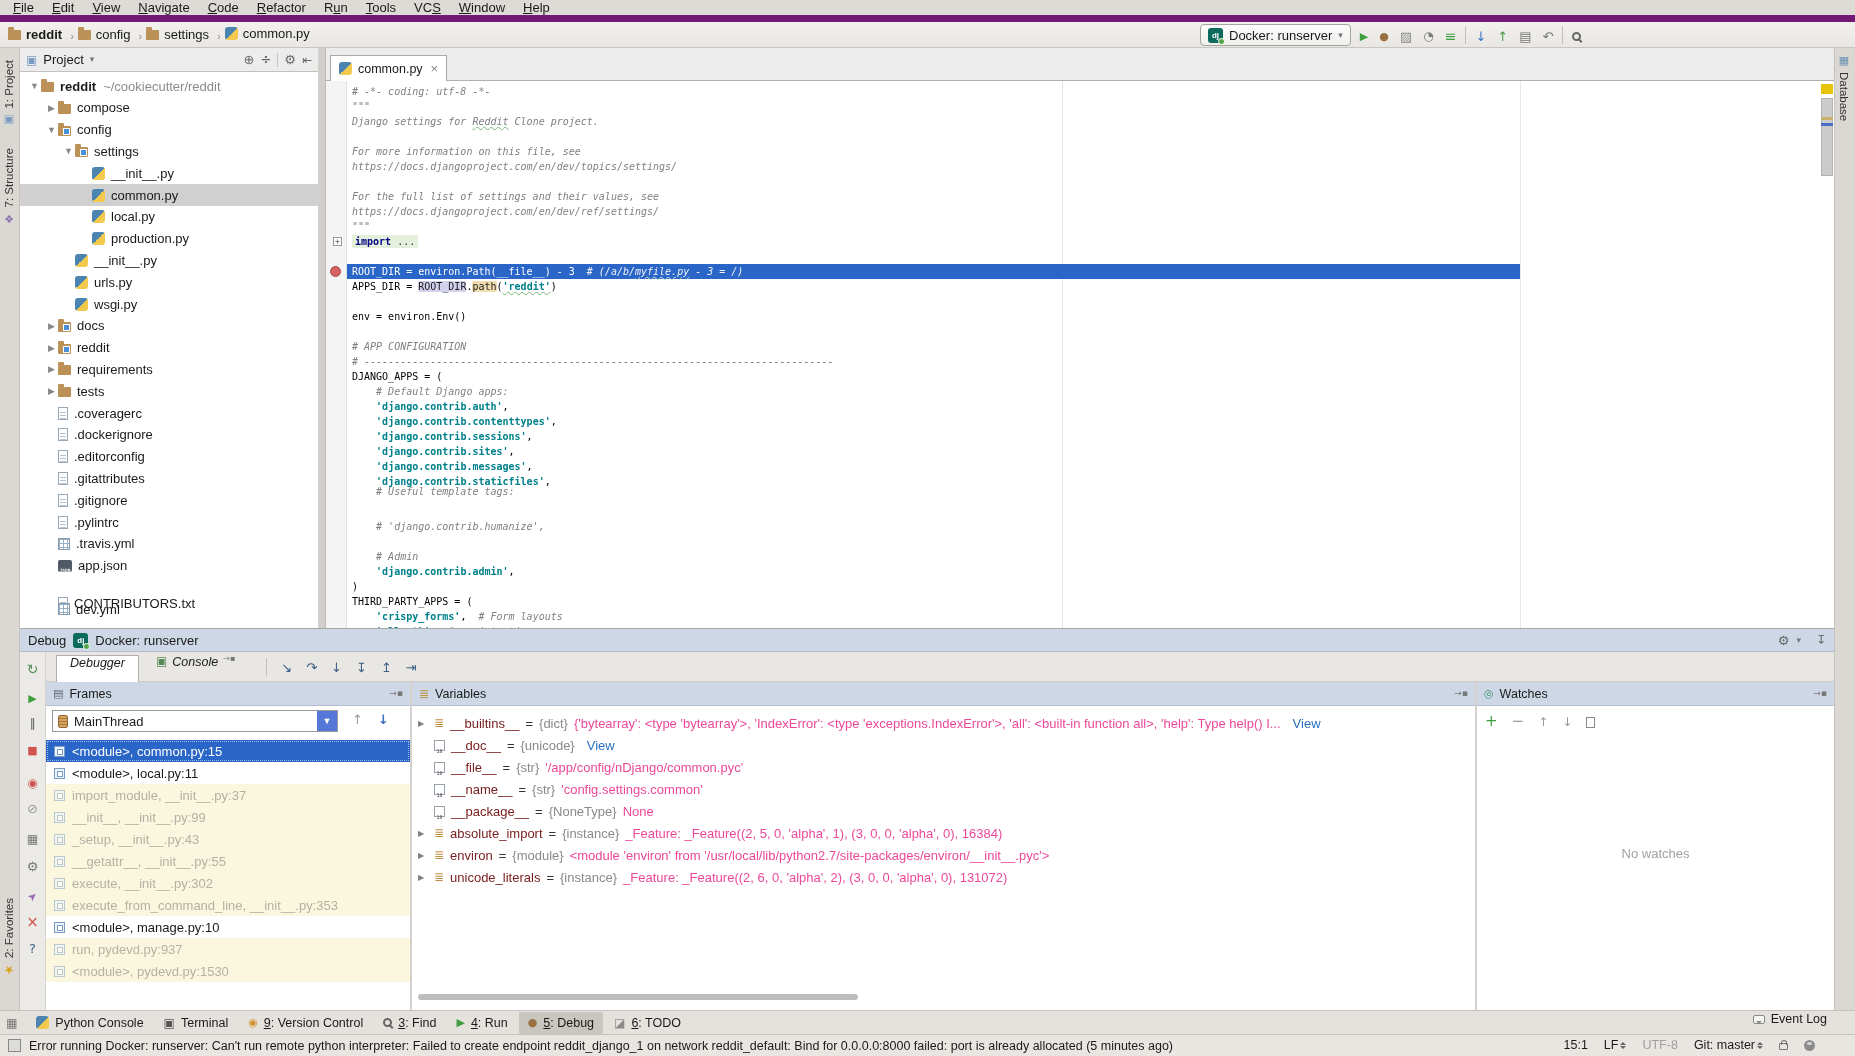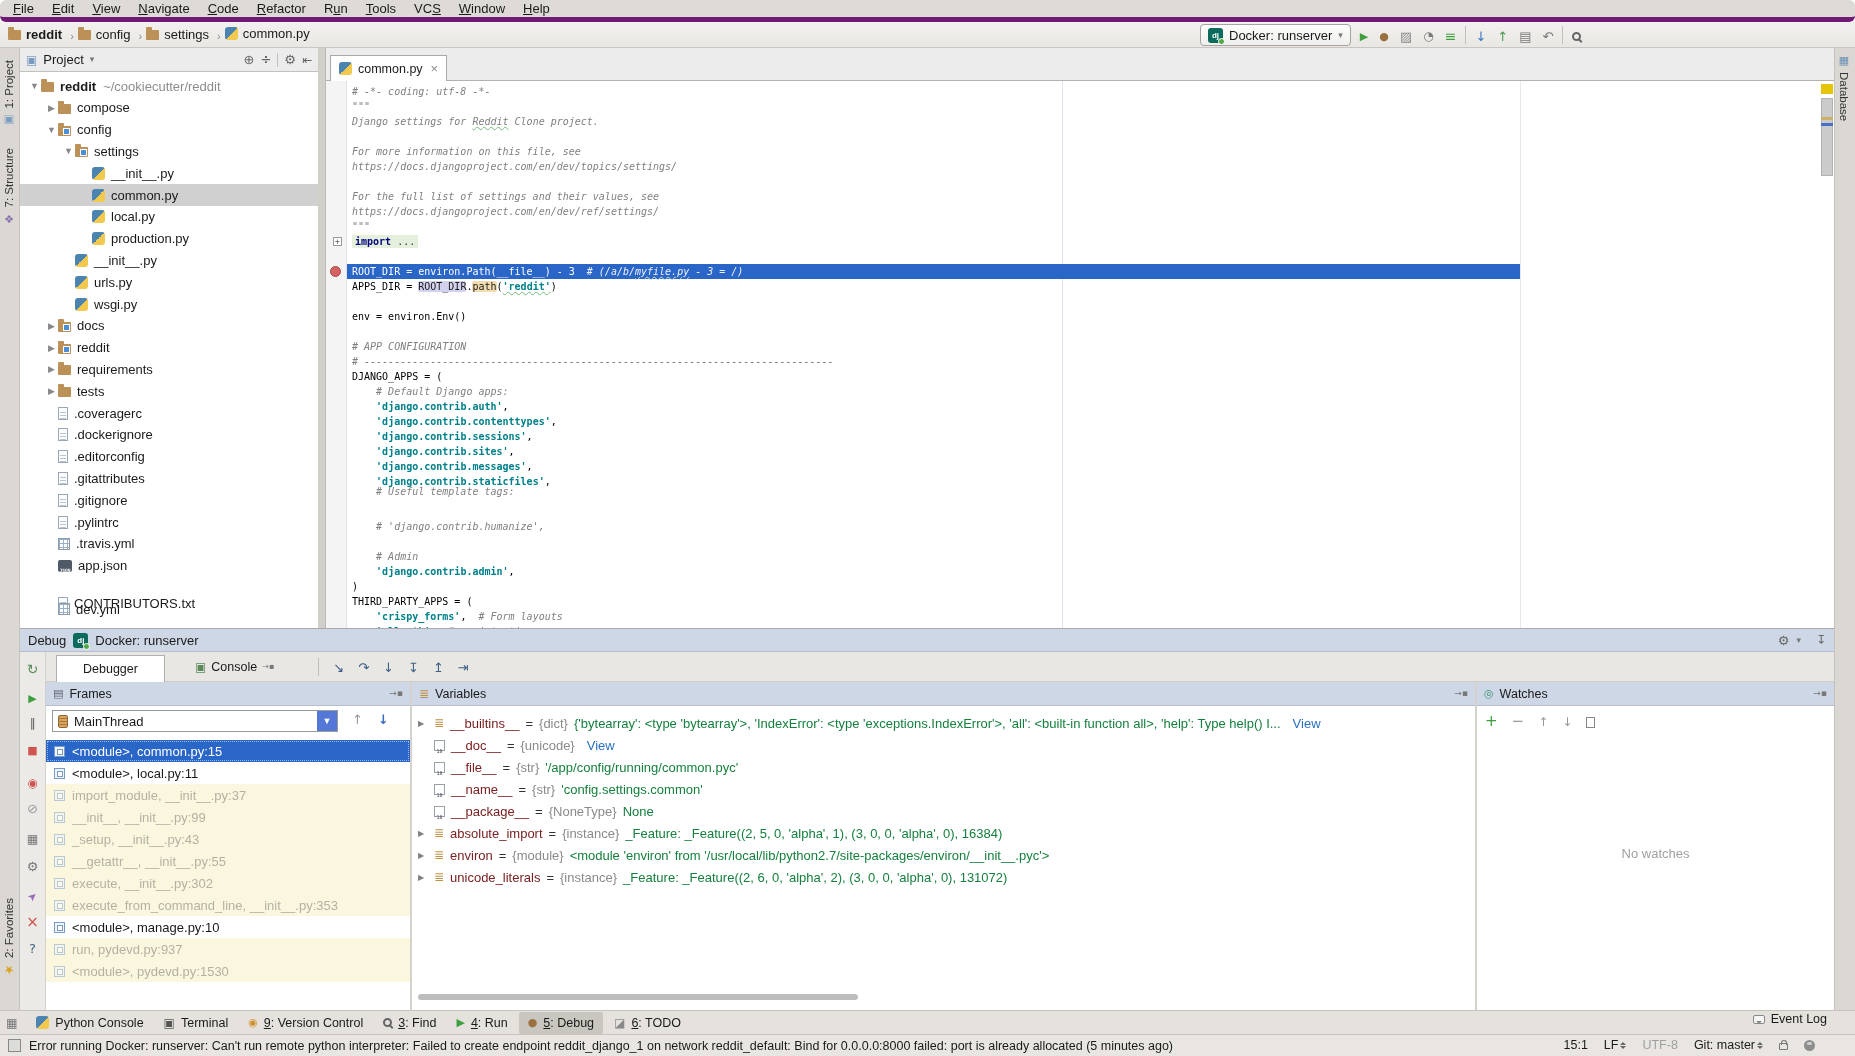--- a/index.html
+++ b/index.html
@@ -5,22 +5,22 @@
   html,body{margin:0;padding:0;background:#888;}
   #app{position:relative;width:1855px;height:1056px;background:#fff;overflow:hidden;
        font-family:"Liberation Sans","DejaVu Sans",sans-serif;font-size:13px;color:#1a1a1a;
        -webkit-font-smoothing:antialiased;}
   .abs{position:absolute;}
   u{text-decoration:underline;}
   .glyph{display:inline-block;line-height:1;vertical-align:middle;font-family:"DejaVu Sans",sans-serif;}
   .ci{display:inline-block;vertical-align:middle;box-sizing:border-box;}
 
   
-  #menu-bar{left:0;top:0;width:1855px;height:22px;background:#dedbd6;border-bottom:5px solid #701a75;
-            display:flex;align-items:center;padding-left:4px;box-sizing:border-box;border-radius:6px;}
+  #menu-bar{left:0;top:0;width:1855px;height:22px;background:#dedbd6;border-bottom:7px solid #701a75;
+            display:flex;align-items:center;padding-left:4px;box-sizing:border-box;}
   .menu-item{padding:0 9px;line-height:21px;cursor:default;}
   #crumb-bar{left:0;top:22px;width:1855px;height:26px;background:linear-gradient(#f3f1ef,#e9e7e3);
              border-bottom:1px solid #c9c6c1;display:flex;align-items:center;padding-left:8px;box-sizing:border-box;}
   .crumb{display:inline-flex;align-items:center;gap:5px;margin-right:4px;}
   .crumb-sep{color:#8a8a8a;margin:0 4px;font-size:11px;}
   #run-toolbar{position:absolute;left:1200px;top:22px;height:26px;display:flex;align-items:center;gap:9px;}
   #run-config-combo{display:inline-flex;align-items:center;gap:6px;height:20px;padding:0 7px;
       background:linear-gradient(#fdfdfd,#efefed);border:1px solid #a6a39e;border-radius:4px;}
   .tsep{width:1px;height:18px;background:#c2bfba;}
 
@@ -114,21 +114,21 @@
   .tk-fp{color:#333;background:#e4f0dc;padding:1px 3px 1px 0;}
 
   
   #debug-header{left:20px;top:628px;width:1814px;height:24px;background:#cdd7e5;border-top:1px solid #a9a9a9;
       border-bottom:1px solid #b3bdcd;display:flex;align-items:center;gap:7px;padding:0 8px;box-sizing:border-box;}
   #debug-header .spacer{flex:1;}
   #debug-side{left:20px;top:652px;width:26px;height:358px;background:#eceae7;border-right:1px solid #d5d2ce;box-sizing:border-box;}
   .side-ic{position:absolute;left:0;width:25px;text-align:center;}
   #debug-tabs{left:46px;top:652px;width:1788px;height:30px;background:#e9e7e3;border-bottom:1px solid #d0cdc8;
       display:flex;align-items:center;gap:4px;padding-left:10px;box-sizing:border-box;}
-  .dbg-tab{display:inline-flex;align-items:center;gap:5px;height:24px;padding:0 26px;font-size:12.5px;}
+  .dbg-tab{display:inline-flex;gap:5px;height:24px;padding:0 13px;font-size:12.5px;font-style:italic;}
   .dbg-tab.active{background:#fff;border:1px solid #b0b0b0;border-bottom:none;height:26px;margin-top:3px;}
   .step-icons{display:inline-flex;align-items:center;gap:14px;margin-left:14px;}
   .ph{height:24px;background:#cdd7e5;border-bottom:1px solid #b3bdcd;display:flex;align-items:center;gap:6px;
       padding:0 7px;box-sizing:border-box;font-size:12.5px;}
   .ph .spacer{flex:1;}
   #frames-header{left:46px;top:682px;width:364px;}
   #vars-header{left:412px;top:682px;width:1063px;}
   #watches-header{left:1477px;top:682px;width:357px;}
   .vsplit{background:#d5d2ce;width:2px;}
   #frames-body{left:46px;top:706px;width:364px;height:304px;background:#fff;overflow:hidden;}
@@ -142,21 +142,21 @@
   .frame-row.selected{background:#2a65c8;color:#fff;outline:1px dotted #9ab4e8;outline-offset:-2px;}
   .frame-row.library{background:#fbf7df;color:#b6b0a2;}
   .frame-row.library .frame-icon{opacity:.5;}
   #vars-body{left:412px;top:706px;width:1063px;height:304px;background:#fff;overflow:hidden;}
   .var-row{position:absolute;left:0;width:1063px;height:22px;display:flex;align-items:center;gap:6px;
       padding-left:6px;box-sizing:border-box;white-space:nowrap;overflow:hidden;}
   .var-arrow{width:10px;font-size:8px;color:#808080;flex:none;}
   .var-name{color:#7a2020;}
   .var-eq{color:#333;}
   .var-type{color:#8a8a8a;}
-  .var-val{color:#15803d;}
+  .var-val{color:#ec4899;}
   .var-view{color:#2a70c0;margin-left:6px;}
   #vars-hscroll{position:absolute;left:6px;top:288px;width:440px;height:6px;background:#bdbdbd;border-radius:3px;}
   #watches-body{left:1477px;top:706px;width:357px;height:304px;background:#fff;overflow:hidden;}
   #watches-toolbar{position:absolute;left:8px;top:6px;display:flex;align-items:center;gap:14px;height:18px;}
   #no-watches{position:absolute;left:0;top:140px;width:100%;text-align:center;color:#a0a0a0;}
 
   
   #bottom-bar{left:0;top:1010px;width:1855px;height:24px;background:#e5e2de;border-top:1px solid #c6c3be;
       display:flex;align-items:center;padding-left:6px;box-sizing:border-box;font-size:12.5px;}
   .bb-item{display:inline-flex;align-items:center;gap:6px;height:22px;padding:0 9px;margin-right:2px;}
@@ -600,21 +600,21 @@
           <span class="var-eq">=</span>
           <span class="var-type">{unicode}</span>
           <span class="var-view">View</span>
         </div>
         <div class="var-row" style="top: 50px;">
           <span class="var-arrow"></span>
           <span class="ci variable-icon"></span>
           <span class="var-name">__file__</span>
           <span class="var-eq">=</span>
           <span class="var-type">{str}</span>
-          <span class="var-val">'/app/config/running/common.pyc'</span>
+          <span class="var-val">'/app/config/nDjango/common.pyc'</span>
         </div>
         <div class="var-row" style="top: 72px;">
           <span class="var-arrow"></span>
           <span class="ci variable-icon"></span>
           <span class="var-name">__name__</span>
           <span class="var-eq">=</span>
           <span class="var-type">{str}</span>
           <span class="var-val">'config.settings.common'</span>
         </div>
         <div class="var-row" style="top: 94px;">

